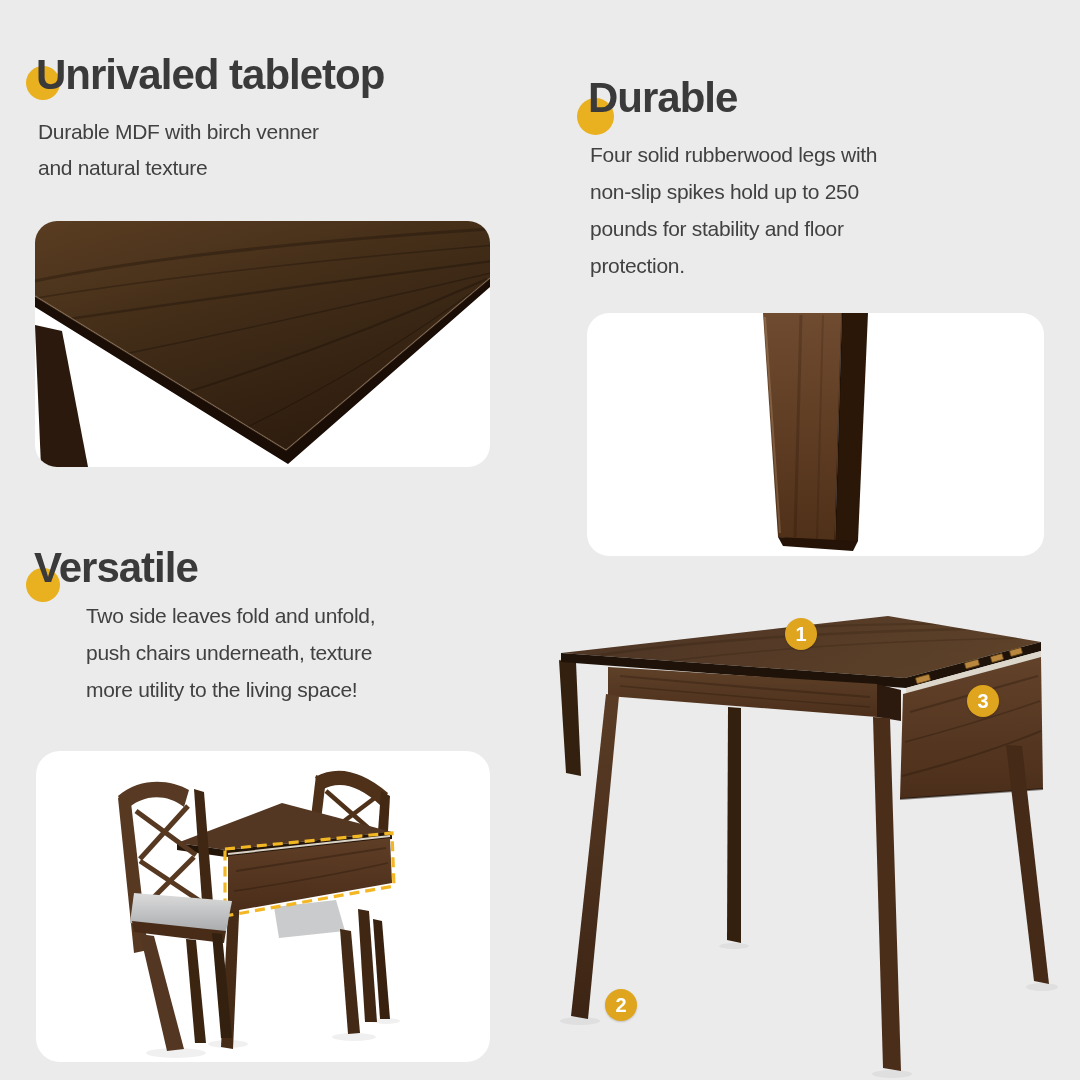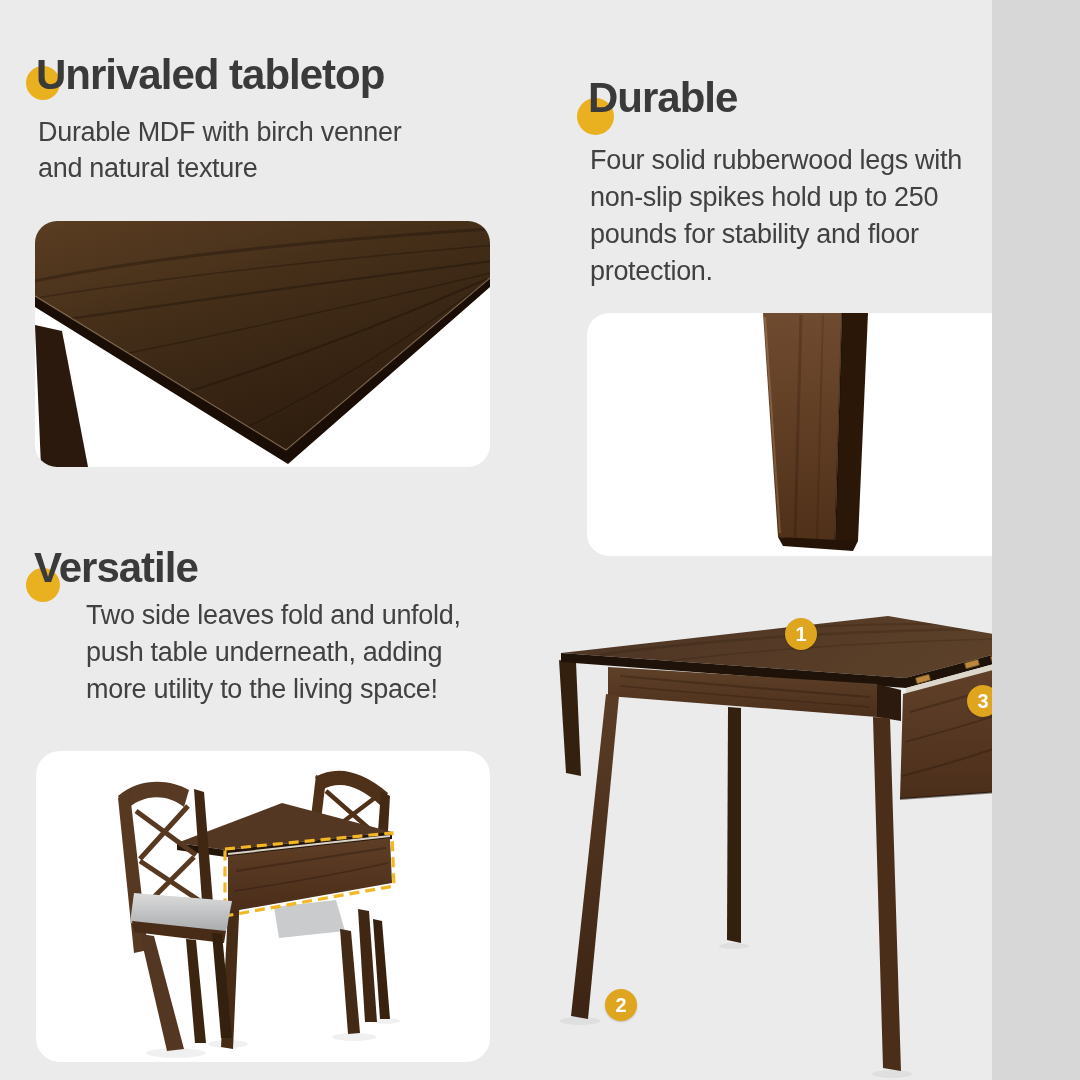--- a/index.html
+++ b/index.html
@@ -1,29 +1,29 @@
 <!DOCTYPE html>
 <html><head>
 <meta charset="utf-8">
 <style>
   html,body{margin:0;padding:0;background:#d7d7d7;}
   .stage{
-    position:relative;width:992px;height:1080px;background:#ebebeb;
+    position:relative;width:1080px;height:1080px;background:#ebebeb;
     overflow:hidden;font-family:"Liberation Sans",sans-serif;
   }
   .heading{
     position:absolute;z-index:2;font-weight:bold;color:#3a3a3a;
     font-size:42px;line-height:42px;letter-spacing:-1px;white-space:nowrap;
   }
   .accent-dot{
     position:absolute;z-index:1;width:34px;height:34px;border-radius:50%;
     background:#e9b01f;
   }
   .body-text{
-    position:absolute;z-index:2;color:#414141;font-size:27px;line-height:36px;
+    position:absolute;z-index:2;color:#414141;font-size:21px;line-height:36px;
     letter-spacing:-0.3px;white-space:nowrap;
   }
   .card{
     position:absolute;background:#ffffff;border-radius:22px;overflow:hidden;
   }
   .card svg,.photo svg{display:block;width:100%;height:100%;}
   .photo{position:absolute;}
   .callout{
     position:absolute;z-index:5;width:32px;height:32px;border-radius:50%;
     background:#dfa51e;color:#ffffff;font-weight:bold;font-size:20px;
@@ -67,21 +67,21 @@
         </g>
         <polygon points="0,75 251,229 455,57 455,66 253,243 0,86" fill="#190d05"></polygon>
         <path d="M0,75 L251,229 L455,57" fill="none" stroke="rgba(205,165,125,0.3)" stroke-width="1.5"></path>
       </g>
       <polygon points="0,104 27,110 53,246 6,246" fill="#2a190c"></polygon>
     </svg>
   </div>
 
   <span class="accent-dot" style="left:577px;top:98px;width:37px;height:37px;"></span>
   <div class="heading" style="left:588px;top:77px;">Durable</div>
-  <div class="body-text" style="left:590px;top:142px;line-height:37px;">
+  <div class="body-text" style="left:590px;top:136px;line-height:37px;">
     <div>Four solid rubberwood legs with</div>
     <div>non-slip spikes hold up to 250</div>
     <div>pounds for stability and floor</div>
     <div>protection.</div>
   </div>
 
   <div class="card" style="left:587px;top:313px;width:457px;height:243px;">
     <svg viewBox="0 0 457 243">
       <defs>
         <linearGradient id="legG" x1="0" y1="0" x2="0" y2="1">
@@ -98,21 +98,21 @@
         <path d="M236,2 L230,226" stroke="rgba(30,15,5,0.16)" stroke-width="2" fill="none"></path>
         <polygon points="191,224 271,228 266,238 196,233" fill="#241306"></polygon>
       </g>
     </svg>
   </div>
 
   <span class="accent-dot" style="left:26px;top:568px;"></span>
   <div class="heading" style="left:34px;top:547px;">Versatile</div>
   <div class="body-text" style="left:38px;top:597px;line-height:37px;margin-left:48px;">
     <div>Two side leaves fold and unfold,</div>
-    <div>push table underneath, adding</div>
+    <div>push chairs underneath, texture</div>
     <div>more utility to the living space!</div>
   </div>
 
   <div class="card" style="left:36px;top:751px;width:454px;height:311px;border-radius:24px;">
     <svg viewBox="0 0 454 311">
       <defs>
         <linearGradient id="cushG" x1="0" y1="0" x2="0" y2="1">
           <stop offset="0" stop-color="#dcdcdc"></stop>
           <stop offset="1" stop-color="#a8aaac"></stop>
         </linearGradient>

